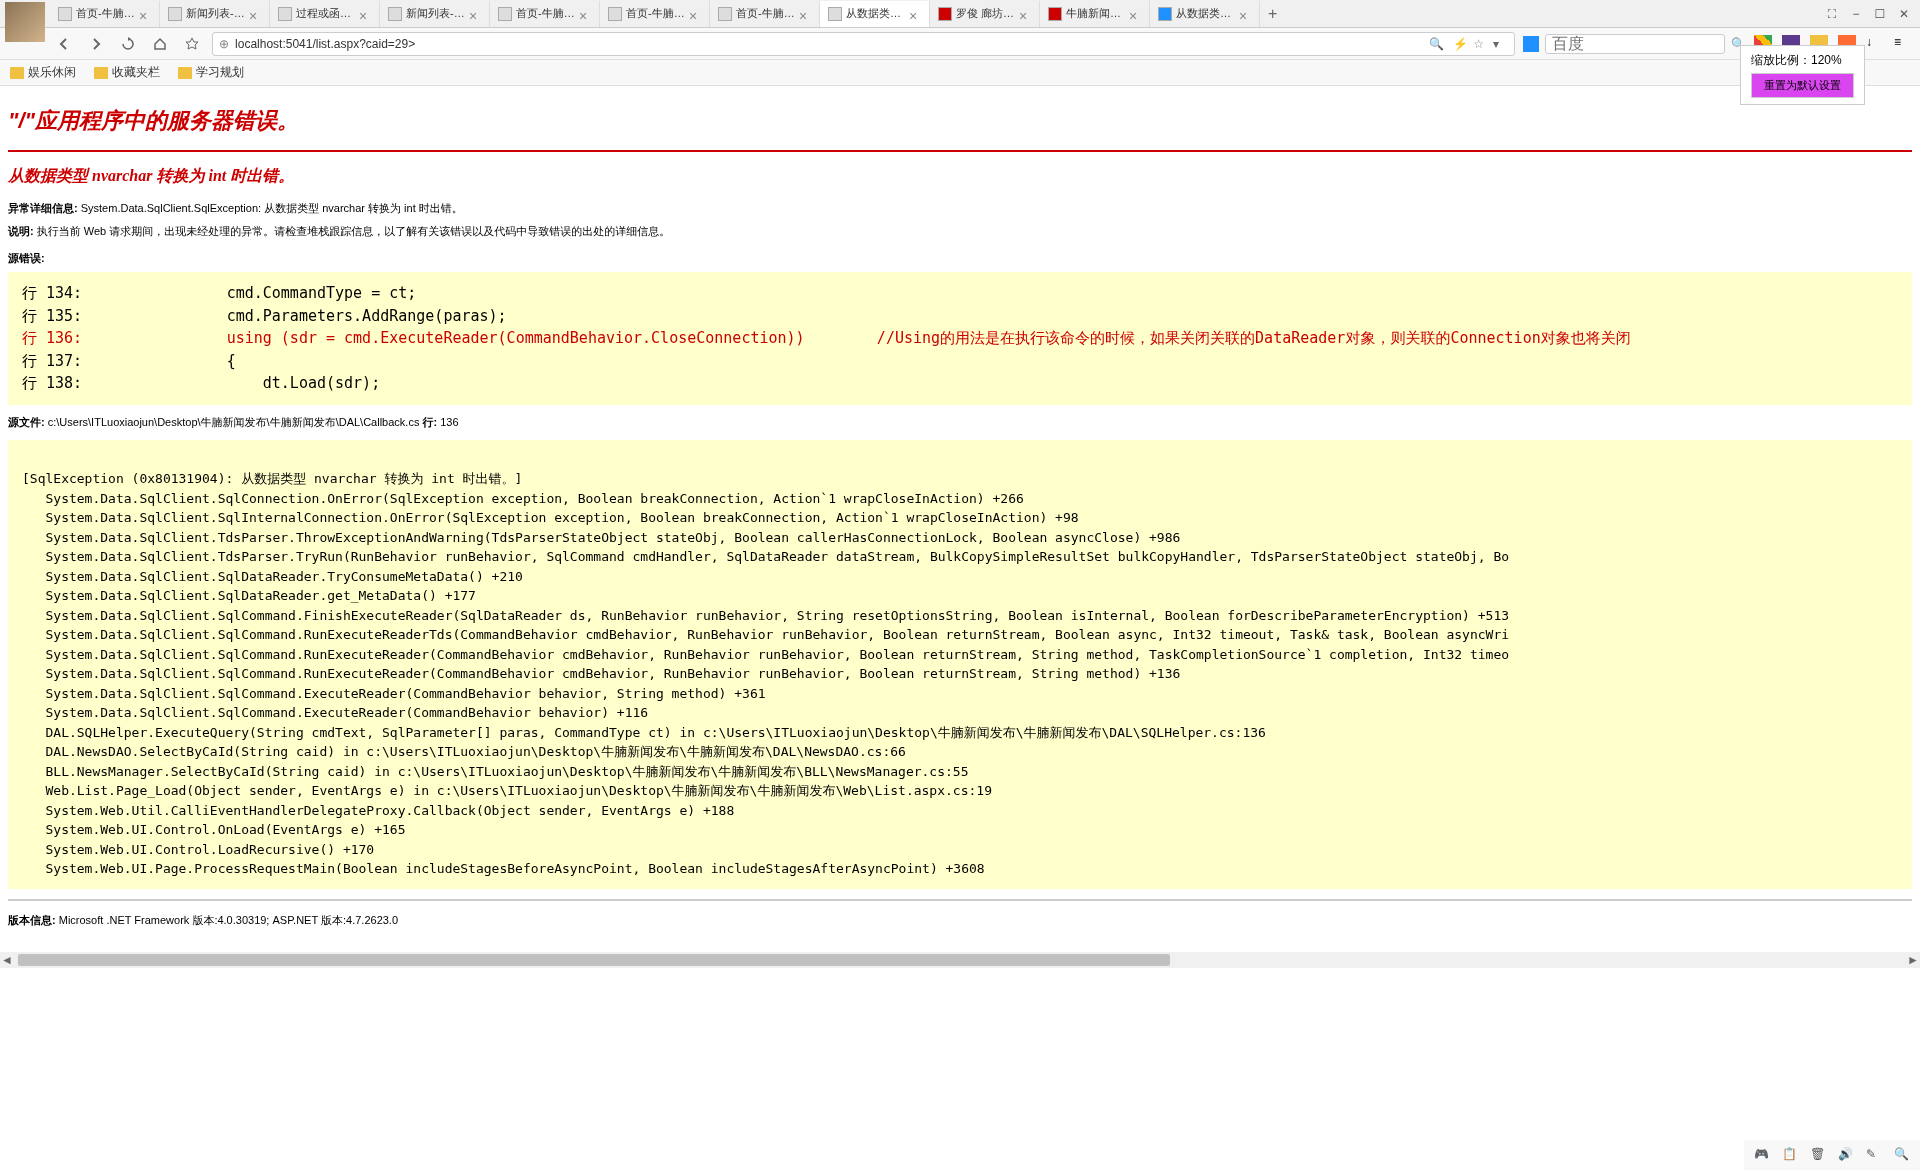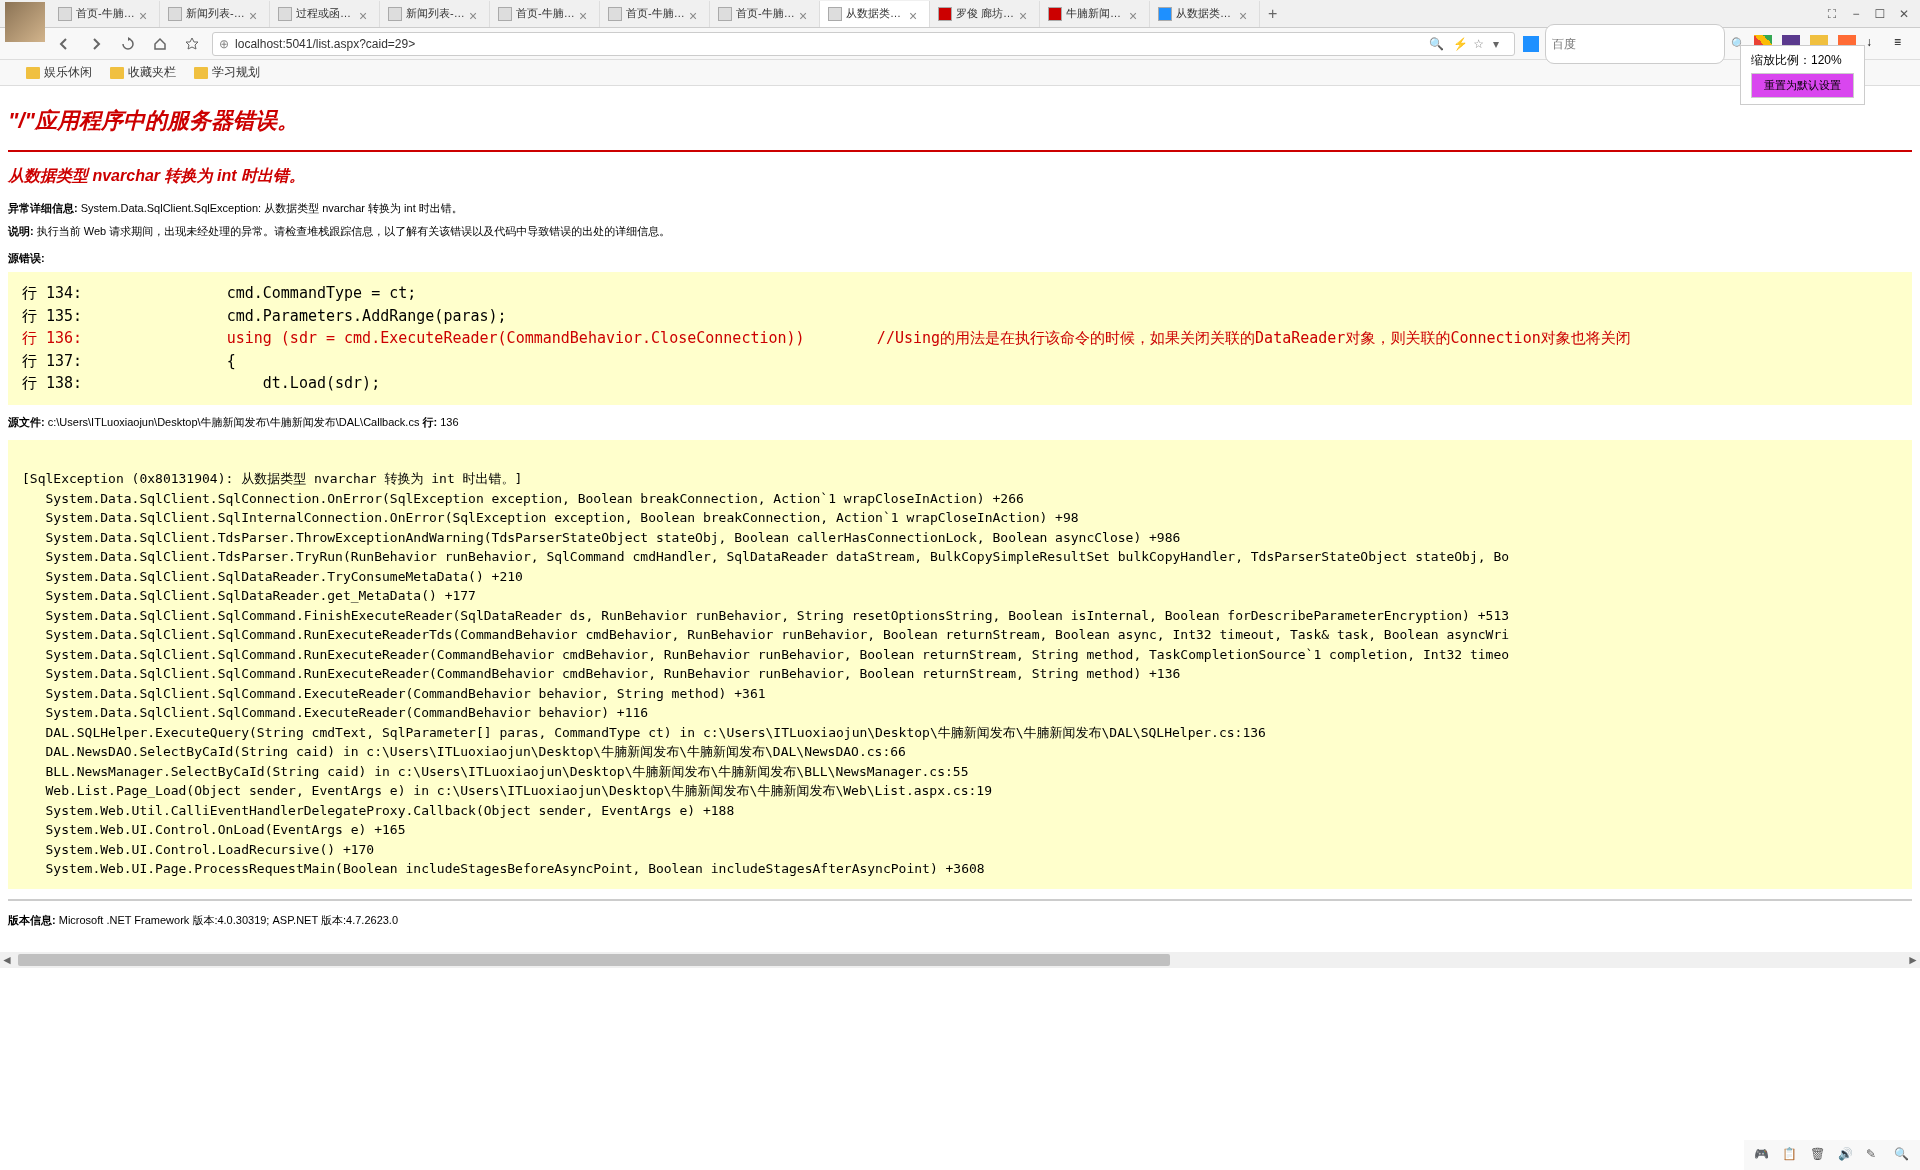--- a/index.html
+++ b/index.html
@@ -17,34 +17,34 @@
     .window-btn { width: 16px; height: 16px; cursor: pointer; color: #555; display: flex; align-items: center; justify-content: center; }
     
     .toolbar { display: flex; align-items: center; height: 32px; background: #f8f8f8; padding: 0 8px 0 52px; gap: 8px; border-bottom: 1px solid #ddd; }
     .nav-btn { width: 24px; height: 24px; display: flex; align-items: center; justify-content: center; cursor: pointer; color: #666; }
     .url-bar { flex: 1; display: flex; align-items: center; background: #fff; border: 1px solid #ccc; border-radius: 3px; height: 24px; padding: 0 6px; }
     .url-icon { margin-right: 6px; color: #888; }
     .url-text { flex: 1; font-size: 12px; color: #333; border: none; outline: none; }
     .url-star { color: #888; cursor: pointer; }
     .search-section { display: flex; align-items: center; gap: 6px; }
     .search-engine-icon { width: 16px; height: 16px; background: #1e90ff; }
-    .search-input { width: 180px; height: 40px; border: 1px solid #ccc; border-radius: 9px; padding: 0 6px; font-size: 12px; }
+    .search-input { width: 180px; height: 20px; border: 1px solid #ccc; border-radius: 3px; padding: 0 6px; font-size: 16px; }
     .tool-icons { display: flex; gap: 10px; align-items: center; }
     .tool-icon { width: 18px; height: 18px; cursor: pointer; }
     
-    .bookmarks { display: flex; align-items: center; height: 26px; background: #f8f8f8; padding: 0 26px; gap: 18px; border-bottom: 1px solid #ddd; }
+    .bookmarks { display: flex; align-items: center; height: 26px; background: #f8f8f8; padding: 0 10px; gap: 18px; border-bottom: 1px solid #ddd; }
     .bookmark { display: flex; align-items: center; gap: 4px; font-size: 12px; color: #333; cursor: pointer; }
     .folder-icon { width: 14px; height: 12px; background: #f0c040; border-radius: 1px; }
     
     .zoom-popup { position: absolute; right: 55px; top: 45px; background: #fff; border: 1px solid #ccc; padding: 6px 10px; font-size: 12px; z-index: 20; }
     .zoom-reset { border: 1px solid #ccc; padding: 4px 12px; font-size: 11px; cursor: pointer; margin-top: 4px; background: #d946ef; }
     
     .content { padding: 12px 8px; }
     .error-title { font-family: Verdana, Arial; font-size: 22px; color: #c00; font-style: italic; margin: 8px 0 14px 0; }
-    .error-subtitle { font-family: Liberation Sans, sans-serif; font-size: 16px; color: #c00; font-style: italic; margin: 14px 0; }
+    .error-subtitle { font-family: Liberation Serif, serif; font-size: 16px; color: #c00; font-style: italic; margin: 14px 0; }
     .desc-line { font-size: 11px; margin: 8px 0; font-family: Arial; }
     .desc-line b { font-weight: bold; }
     .section-label { font-size: 11px; font-weight: bold; margin: 12px 0 6px 0; font-family: Arial; }
     
     .code-block { background: #ffffcc; padding: 10px 14px; font-family: Consolas, monospace; font-size: 15px; line-height: 1.5; white-space: pre; overflow-x: auto; margin: 6px 0; }
     .code-line { display: block; }
     .code-line.error { color: #c00; }
     
     .source-file { font-size: 11px; font-family: Arial; margin: 10px 0; }
     

